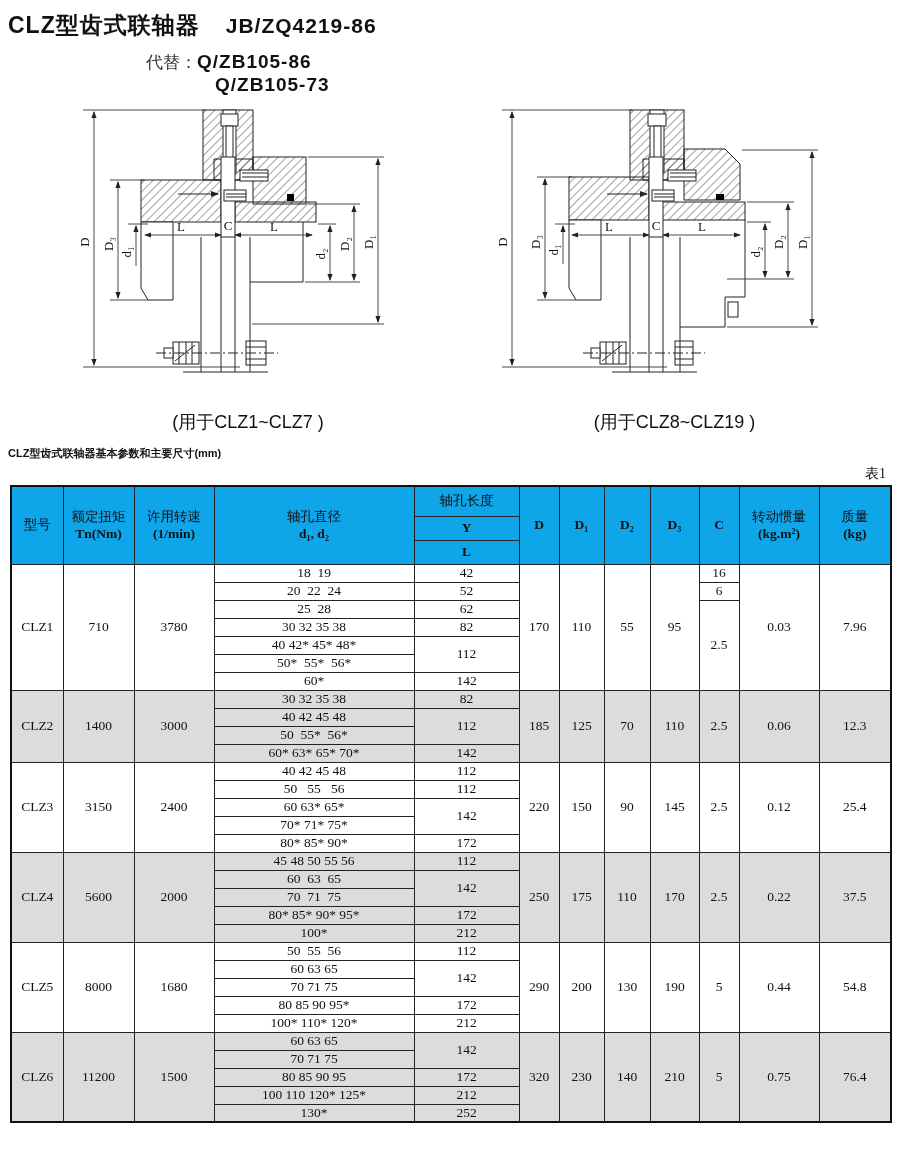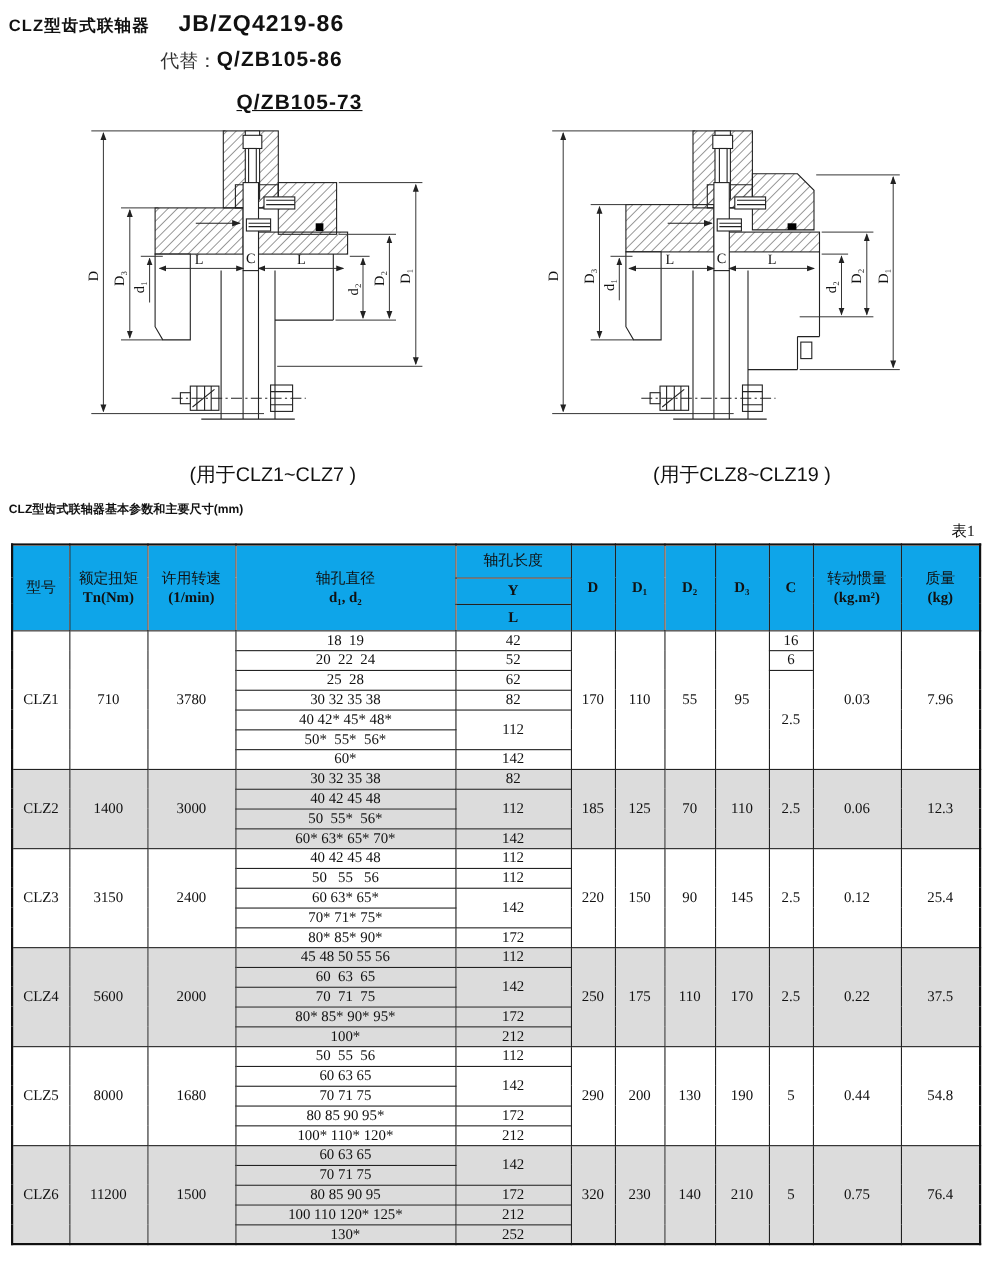--- a/index.html
+++ b/index.html
@@ -5,26 +5,26 @@
   * { margin:0; padding:0; box-sizing:border-box; }
   html,body { background:#fff; }
   body {
     width:900px; height:1155px; overflow:hidden;
     font-family:"Liberation Serif","DejaVu Serif",serif;
     color:#111; position:relative;
   }
   
   .doc-header { padding:10px 0 0 8px; font-family:"Liberation Sans","DejaVu Sans",sans-serif; }
   .t-line1 { display:flex; align-items:baseline; }
-  .main-title { font-size:15px; font-weight:bold; letter-spacing:1px; }
+  .main-title { font-size:23px; font-weight:bold; letter-spacing:1px; }
   .std-code { font-size:21px; font-weight:bold; margin-left:26px; letter-spacing:1px; }
   .t-line2 { display:flex; align-items:flex-start; margin-top:10px; }
   .replace-label { font-size:17px; color:#333; margin-left:138px; }
   .std-code2 { font-size:19px; font-weight:bold; letter-spacing:1px; }
-  .t-line3 { margin-top:16px;text-decoration:underline; }
+  .t-line3 { margin-top:0; }
   .t-line3 .std-code2 { margin-left:207px; }
   
   .diagram-row { display:flex; justify-content:space-between; padding:6px 48px 0 78px; }
   .diagram { display:flex; flex-direction:column; align-items:center; }
   .diagram-caption { font-family:"Liberation Sans","DejaVu Sans",sans-serif; font-size:18px; margin-top:6px; color:#111; }
   svg text { font-family:"Liberation Serif","DejaVu Serif",serif; font-size:13px; fill:#111; }
   
   .section-title { font-family:"Liberation Sans","DejaVu Sans",sans-serif; font-weight:600; font-size:11px; margin:12px 0 0 8px; }
   .table-tag { text-align:right; font-size:14px; margin:4px 14px 2px 0; }
   

